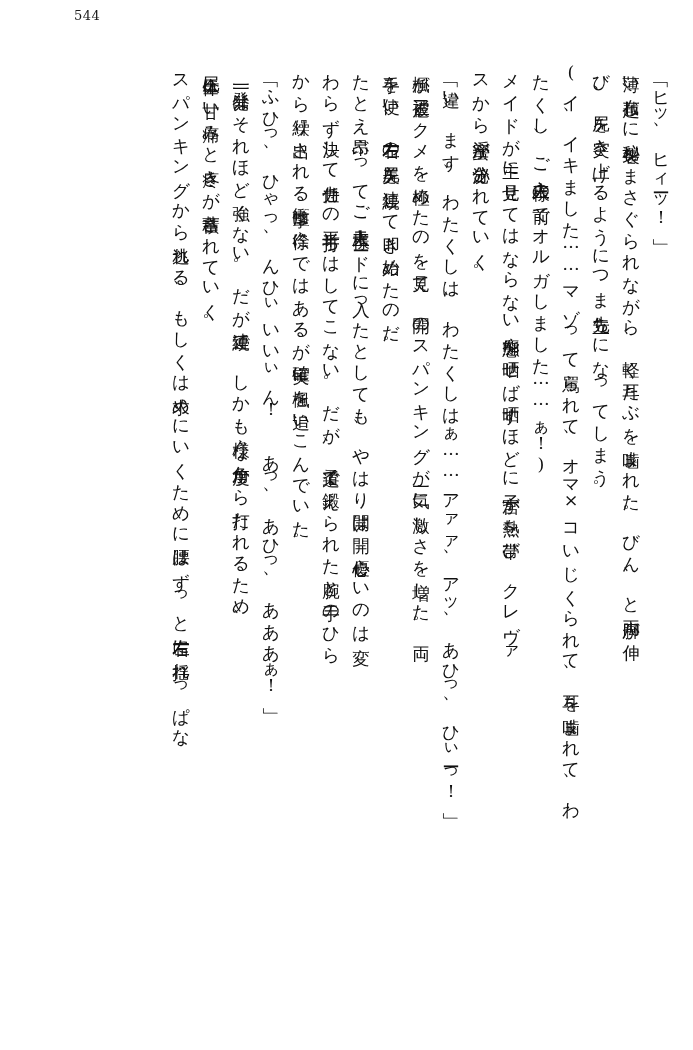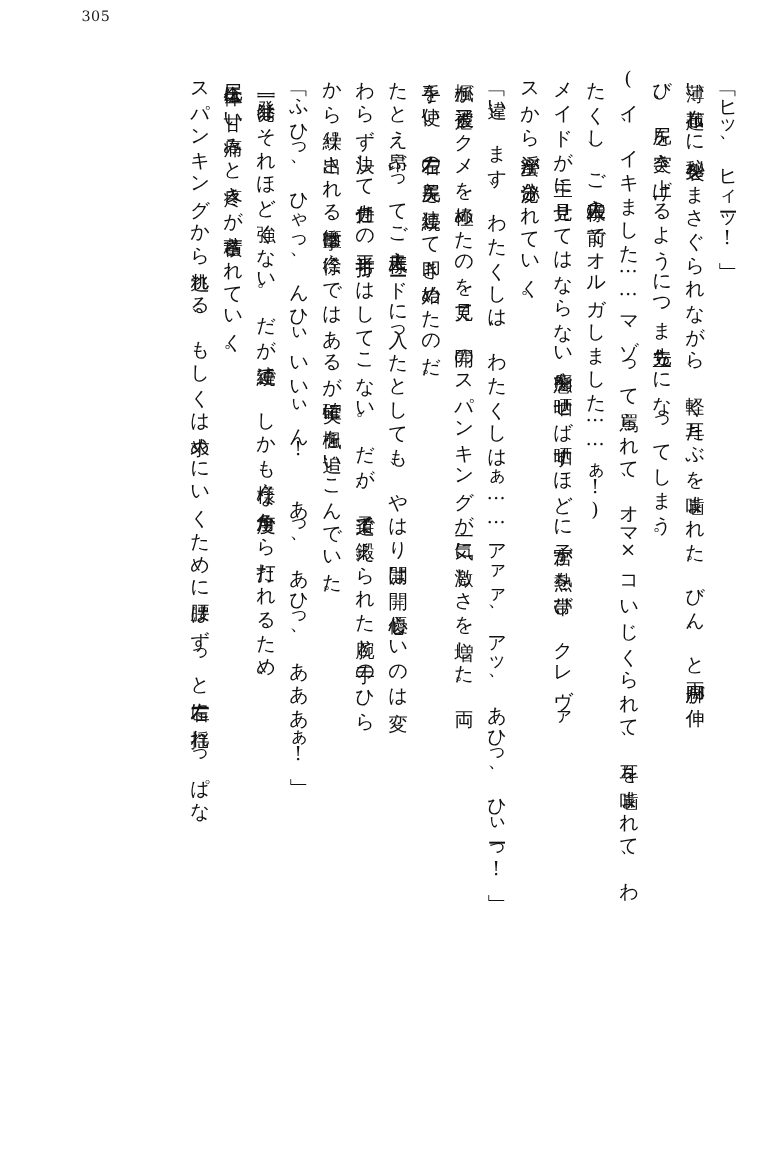--- a/index.html
+++ b/index.html
@@ -64,21 +64,21 @@
 
   .vline.indent {
     padding-top: 14px;
     box-sizing: border-box;
   }
 </style>
 </head>
 <body>
 
 <div id="page">
-  <div id="page-number">305</div>
+  <div id="page-number">544</div>
   <div id="text-body">
       <div class="vline indent">「ヒッ、ヒィーッ!」</div>
       <div class="vline">薄い布越しに秘裂をまさぐられながら、軽く耳たぶを噛まれた。びん、と両脚が伸</div>
       <div class="vline">び、尻を突き上げるようにつま先立ちになってしまう。</div>
       <div class="vline">(イ、イキました……マゾって罵られて、オマ×コいじくられて、耳を噛まれて、わ</div>
       <div class="vline">たくし、ご主人様の前でオルガしました……ぁ!)</div>
       <div class="vline">メイドが主に見せてはならない痴態を晒せば晒すほどに子宮が熱を帯び、クレヴァ</div>
       <div class="vline">スから淫蜜が分泌されていく。</div>
       <div class="vline indent">「違い、ます、わたくしは、わたくしはぁ……アァァ、アッ、あひっ、ひぃーっ!」</div>
       <div class="vline">楓が被虐アクメを極めたのを見て、開のスパンキングが一気に激しさを増した。両</div>

